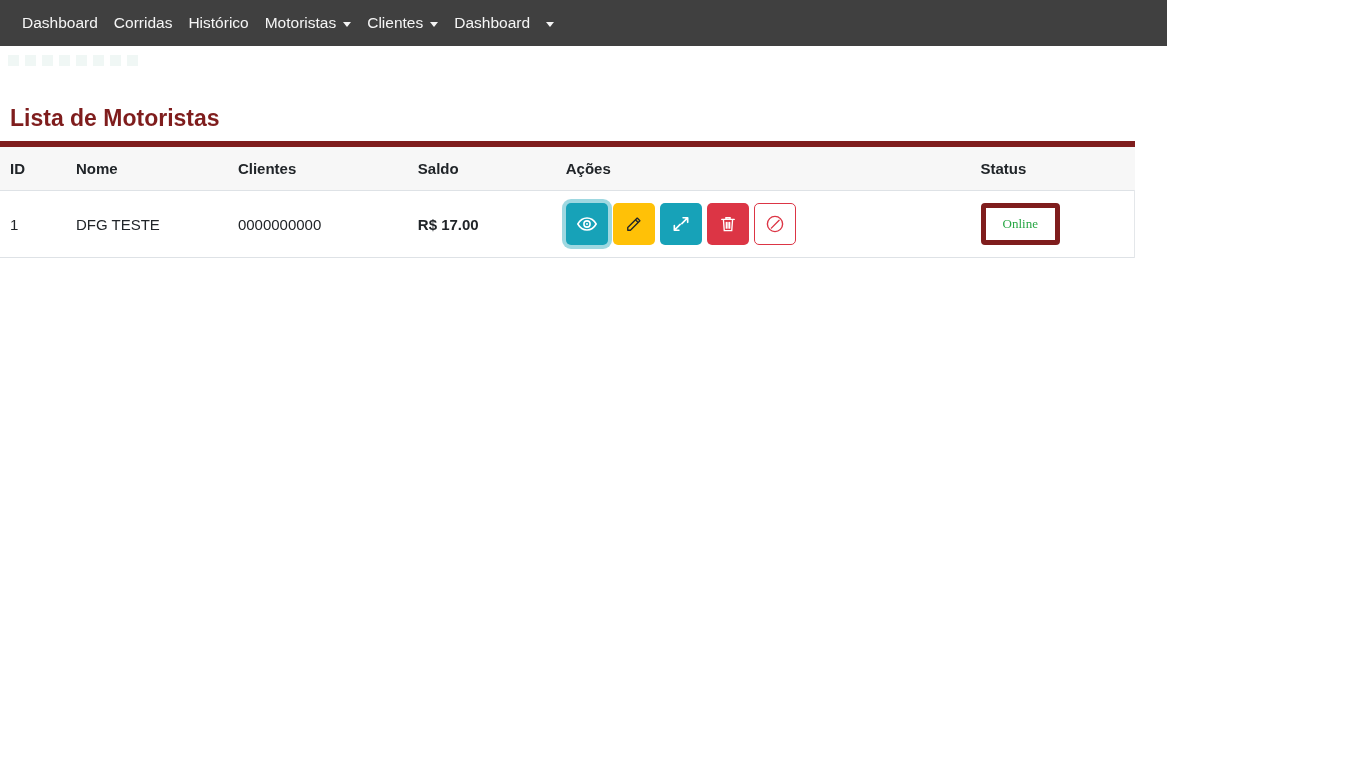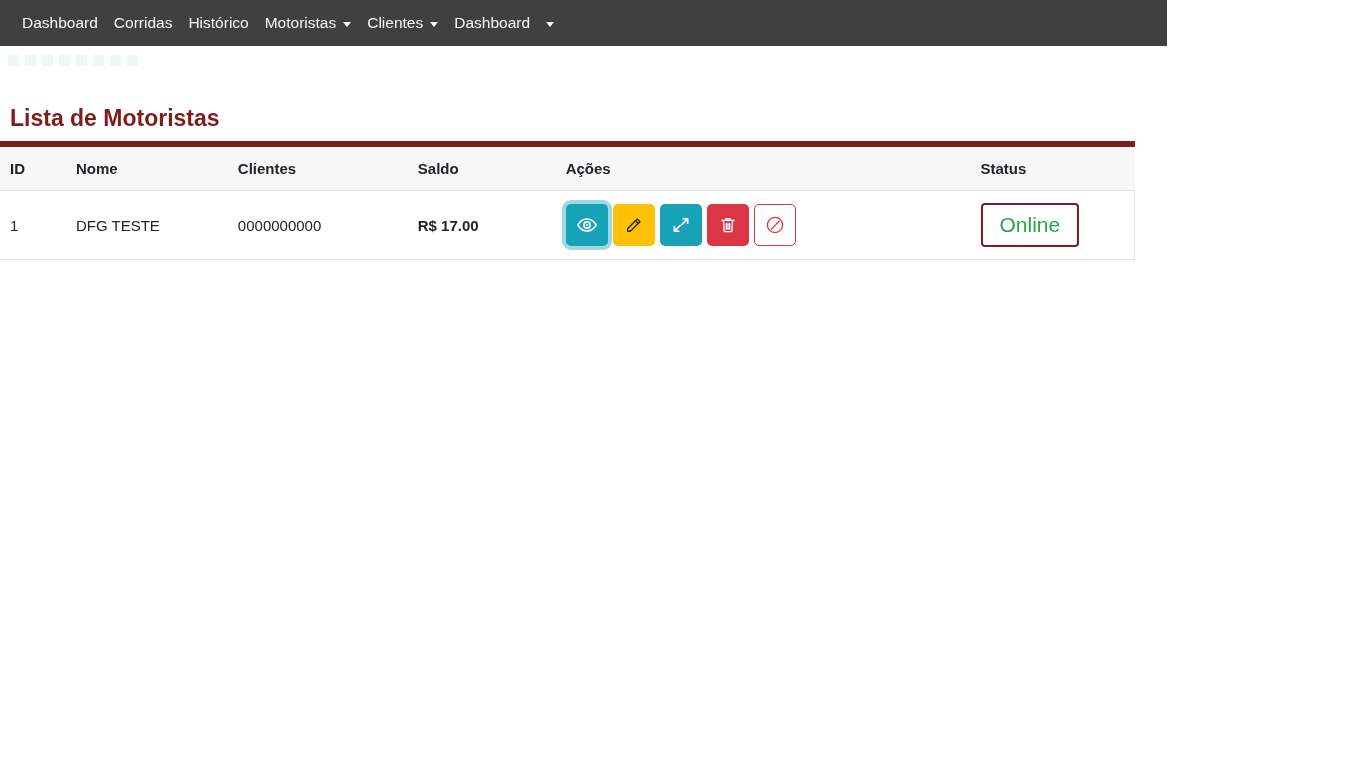--- a/index.html
+++ b/index.html
@@ -118,27 +118,27 @@
   .abtn-view   { background: #17a2b8; box-shadow: 0 0 0 4px rgba(23,162,184,0.42); }
   .abtn-edit   { background: #ffc107; }
   .abtn-expand { background: #17a2b8; }
   .abtn-delete { background: #dc3545; }
   .abtn-block  { background: #ffffff; border: 1px solid #dc3545; }
 
   
   .status-btn {
     display: inline-block;
     background: #ffffff;
-    border: 2px solid #7f1d1d;
+    border: 5px solid #7f1d1d;
     color: #28a745;
-    font-size: 21px;
+    font-size: 13px;
     padding: 8px 17px;
     border-radius: 4px;
     cursor: pointer;
-    font-family: Liberation Sans, sans-serif;
+    font-family: Liberation Serif, serif;
   }
 </style>
 </head>
 <body>
 
 <nav class="navbar">
   <a class="nav-link">
     <span>Dashboard</span>
   </a>
   <a class="nav-link">

